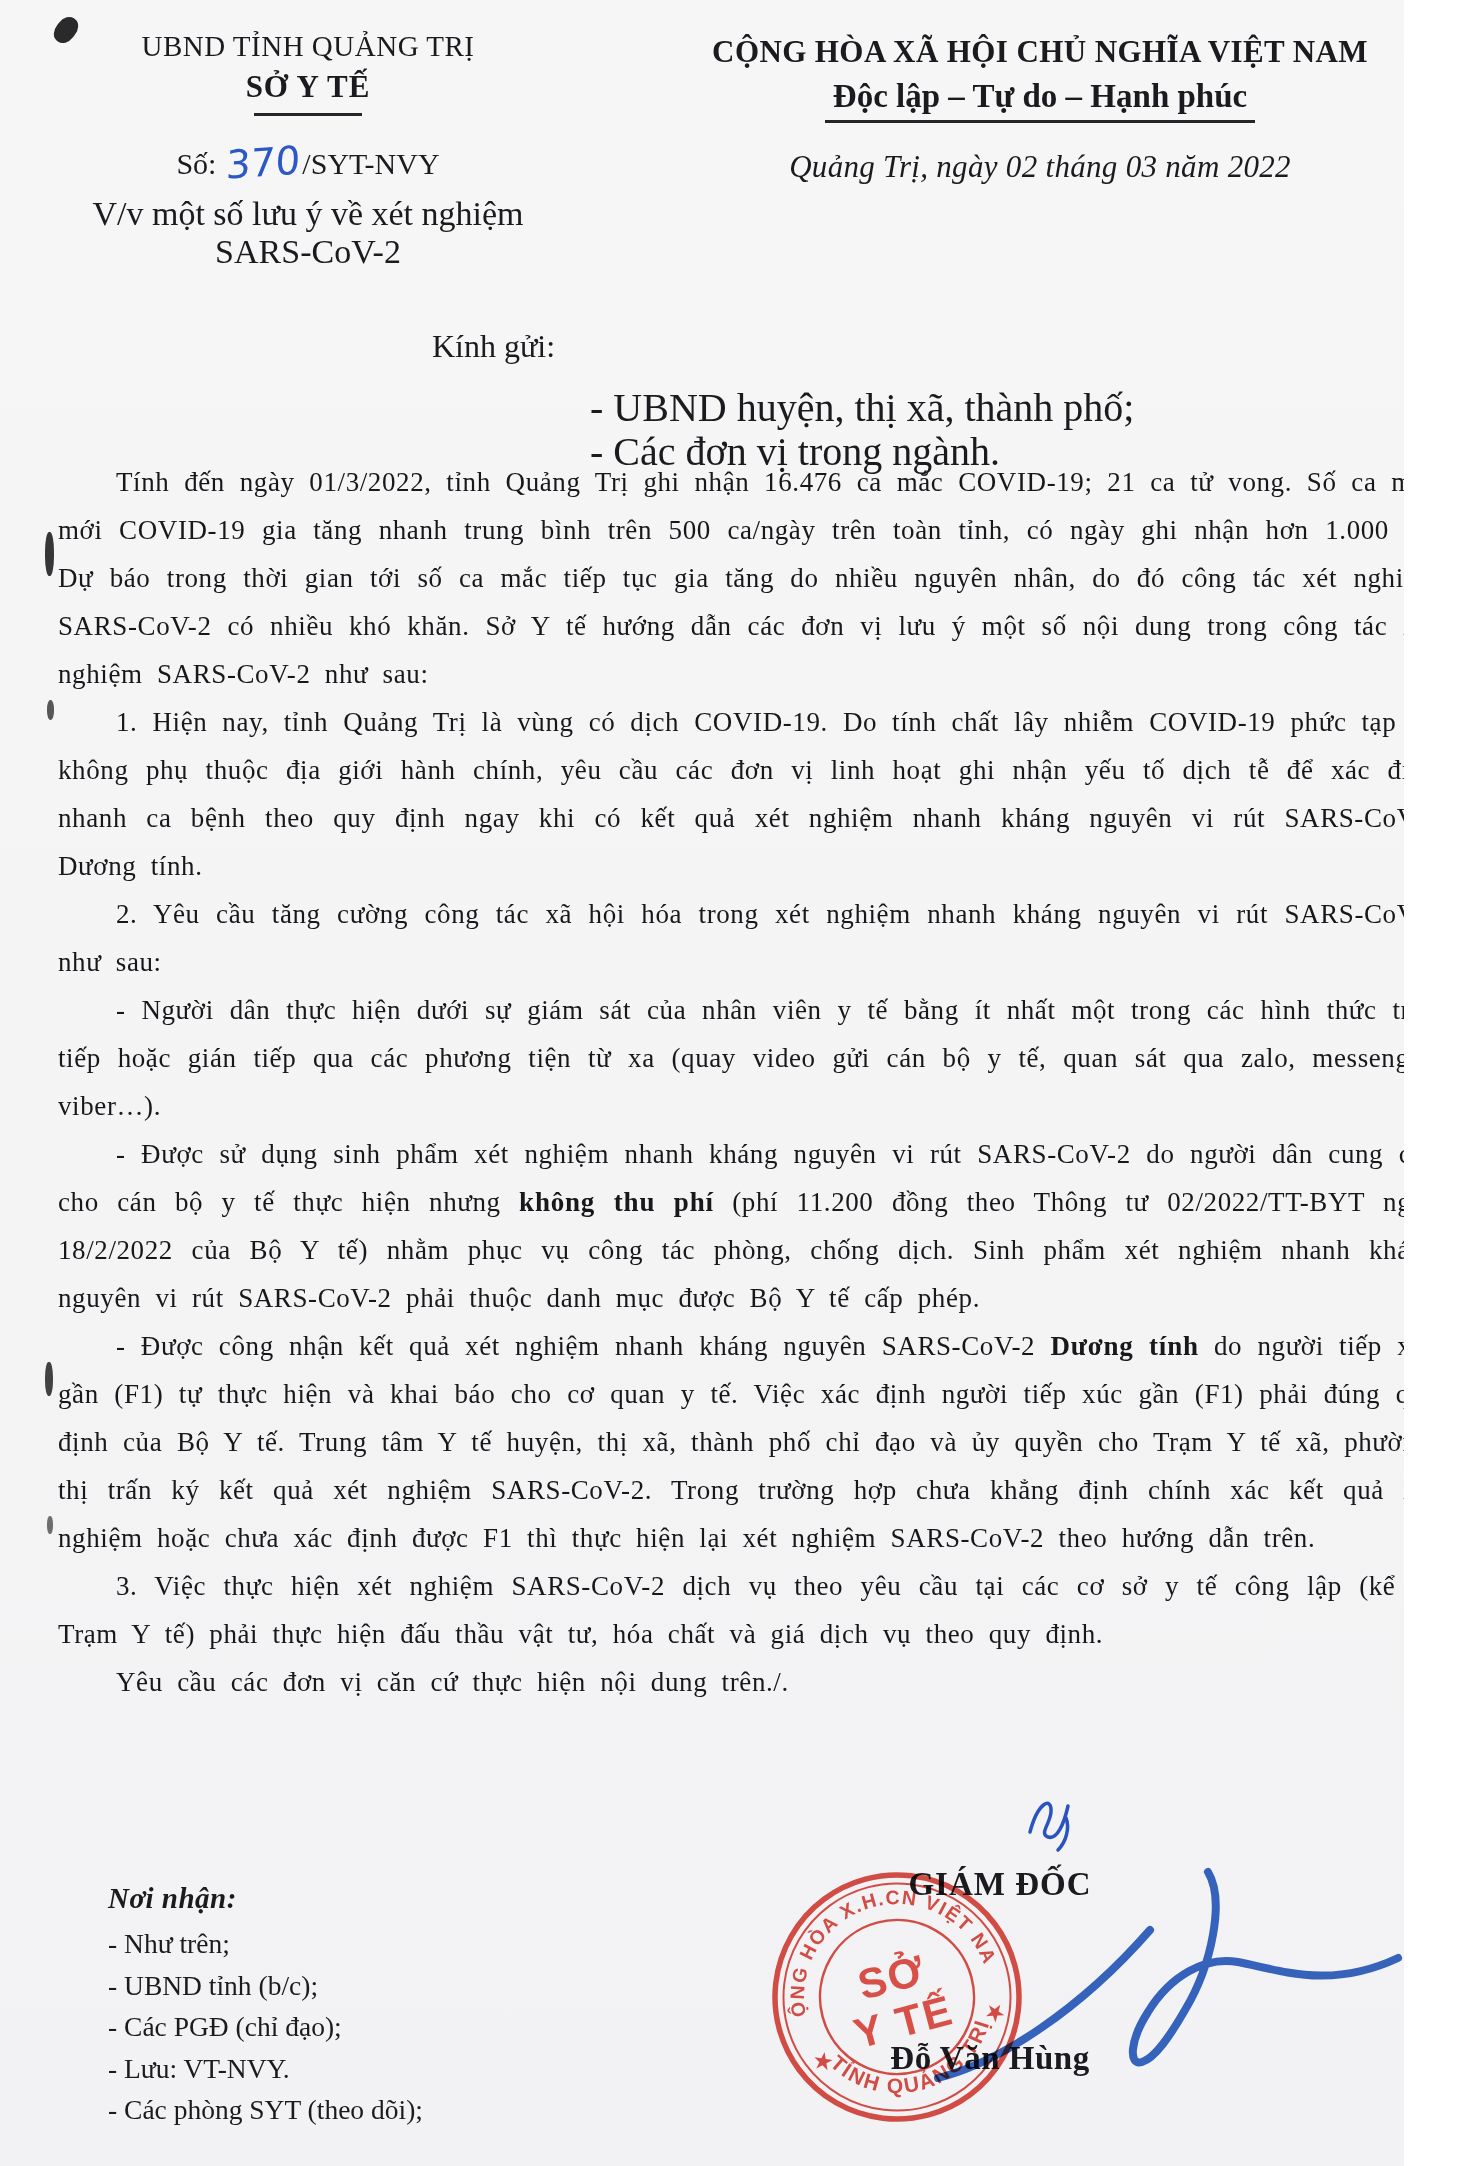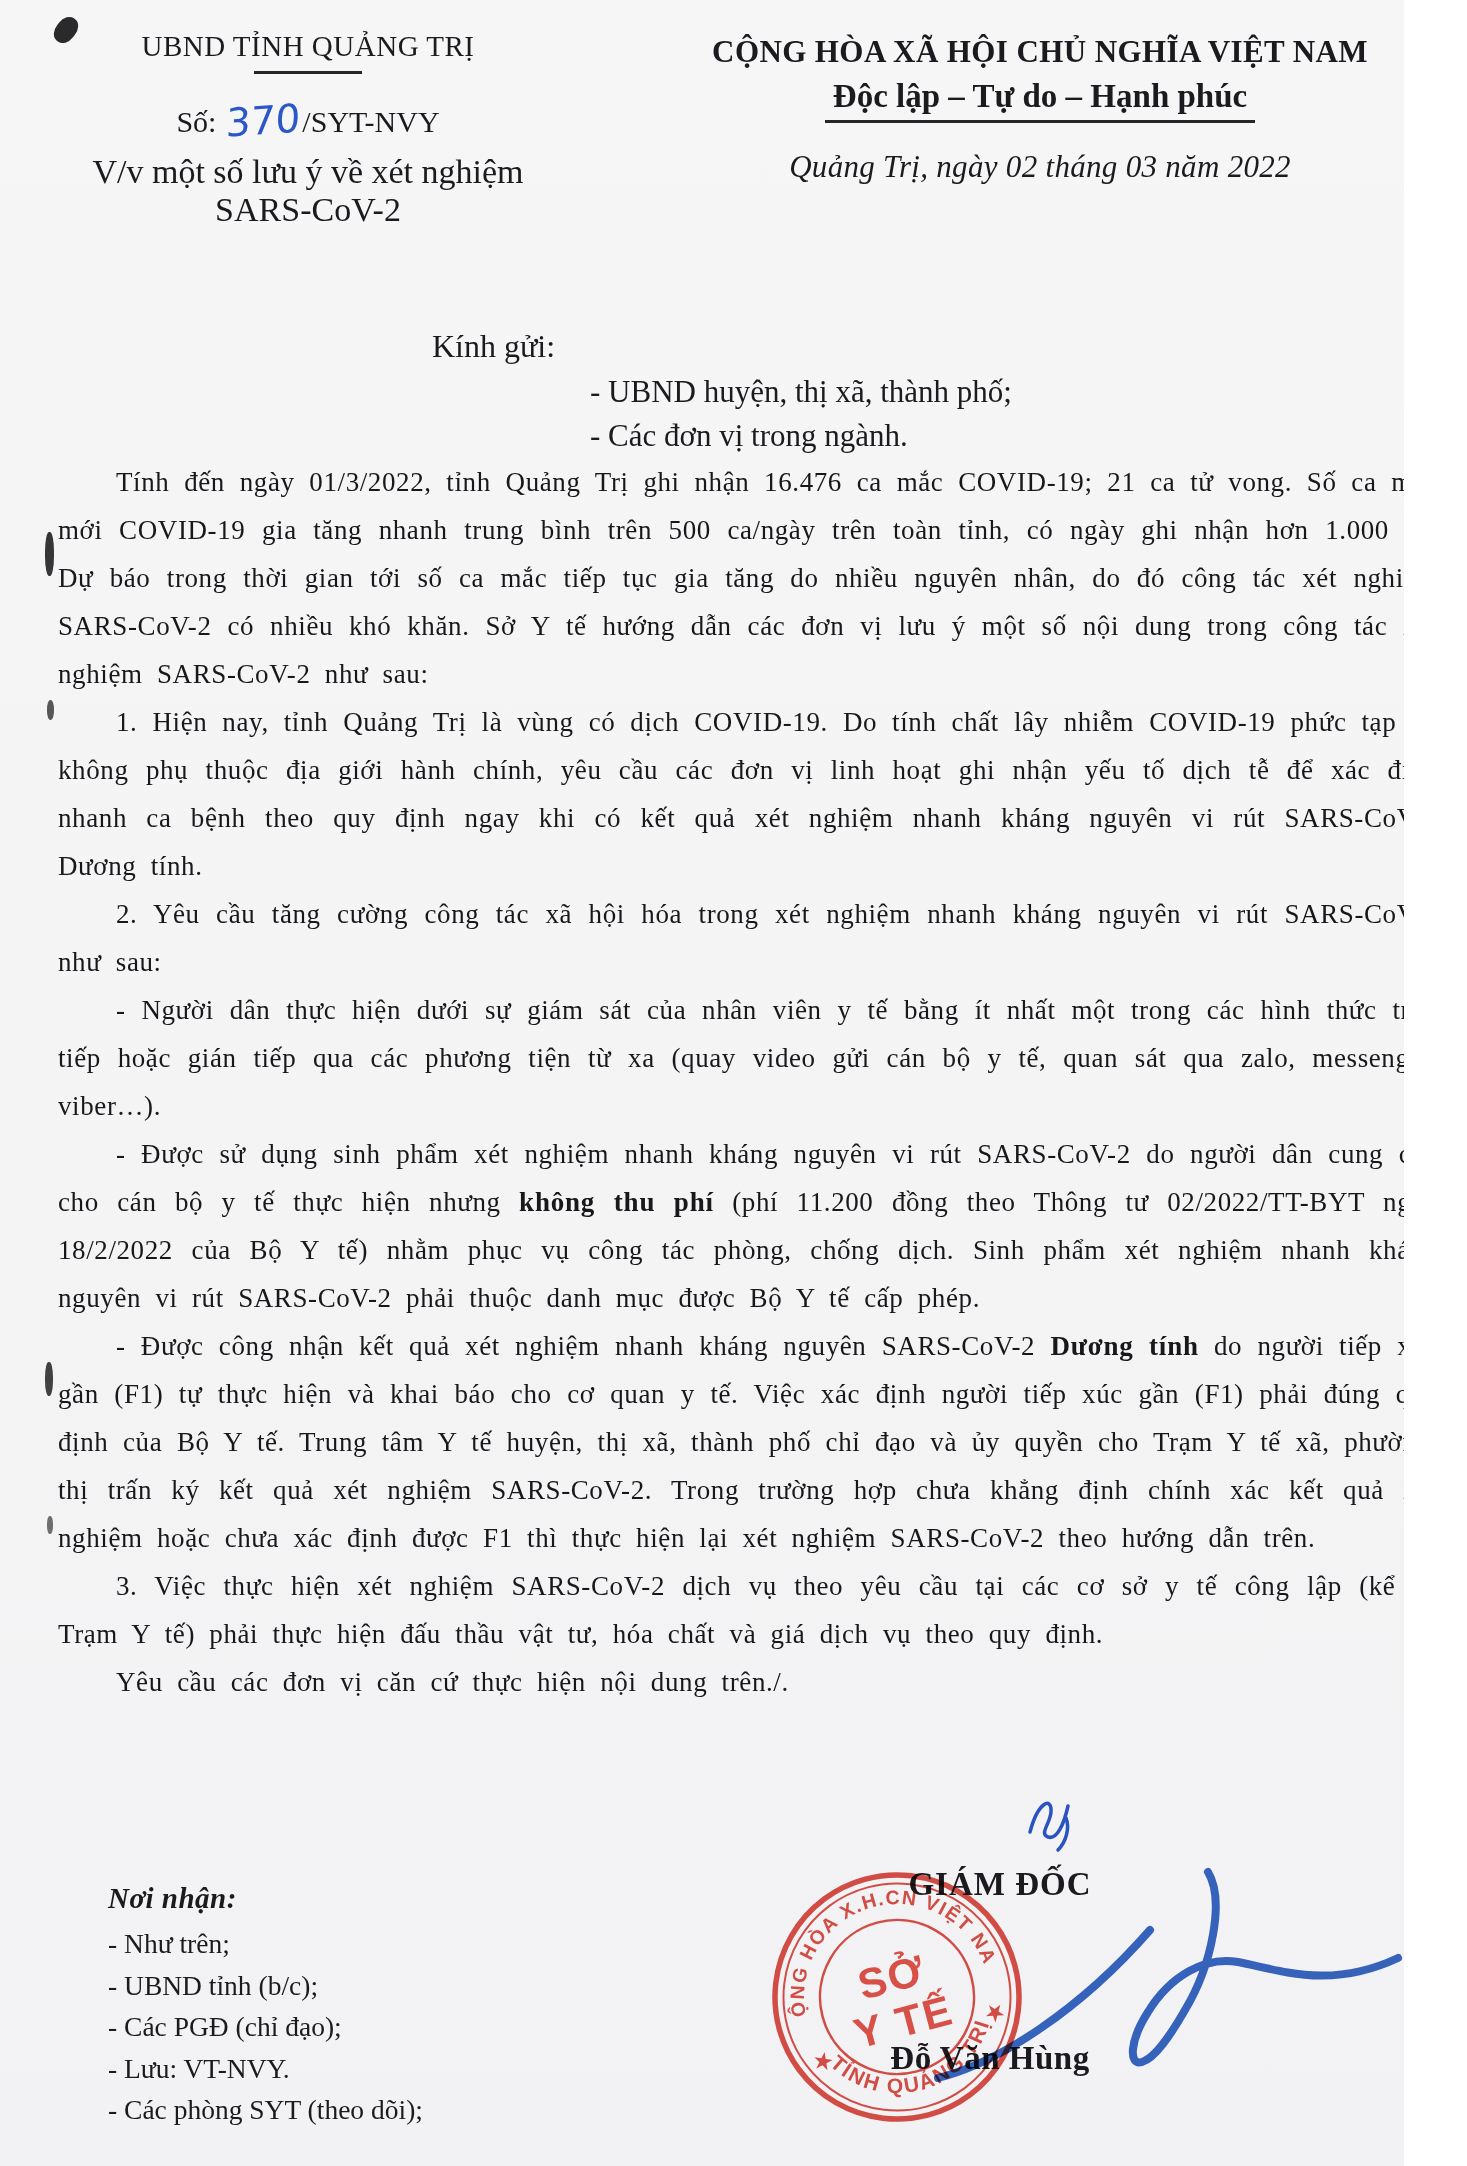--- a/index.html
+++ b/index.html
@@ -21,21 +21,21 @@
     position:relative;top:2px;margin:0 2px;
   }
   .subject{font-size:34px;margin-top:12px;line-height:38px;}
   .hdr-right{position:absolute;left:640px;top:34px;width:800px;text-align:center;}
   .national-motto{font-size:31px;font-weight:bold;letter-spacing:.4px;}
   .national-sub{font-size:33px;font-weight:bold;margin-top:8px;}
   .rule-right{width:430px;height:0;border-bottom:3px solid #26262a;margin:5px auto 0;}
   .dateline{font-size:31px;font-style:italic;margin-top:26px;letter-spacing:.3px;}
   
   .salutation-label{position:absolute;left:432px;top:328px;font-size:32px;}
-  .salutation-list{position:absolute;left:590px;top:370px;font-size:31px;line-height:44px;}
+  .salutation-list{position:absolute;left:590px;top:386px;font-size:40px;line-height:44px;}
   
   .body-block{
     position:absolute;left:58px;top:458px;width:1380px;
     font-size:27px;line-height:48px;text-align:justify;
     letter-spacing:.6px;word-spacing:7px;color:#18181c;
   }
   .body-block p{margin:0;text-indent:58px;}
   .body-block b{letter-spacing:.8px;}
   
   .noi-nhan{position:absolute;left:96px;top:1882px;margin-left:12px;}
@@ -64,20 +64,21 @@
 <div class="page">
 
   <div class="artifact a-corner"></div>
   <div class="artifact a-1"></div>
   <div class="artifact a-2"></div>
   <div class="artifact a-3"></div>
   <div class="artifact a-4"></div>
 
   <div class="hdr-left">
     <div class="agency-parent">UBND TỈNH QUẢNG TRỊ</div>
+    <div class="agency-name">SỞ Y TẾ</div>
     <div class="rule-left"></div>
     <div class="doc-no"><span>Số:</span> <span class="hand-number">370</span><span>/SYT-NVY</span></div>
     <div class="subject">
       <div>V/v một số lưu ý về xét nghiệm</div>
       <div>SARS-CoV-2</div>
     </div>
   </div>
 
   <div class="hdr-right">
     <div class="national-motto">CỘNG HÒA XÃ HỘI CHỦ NGHĨA VIỆT NAM</div>

